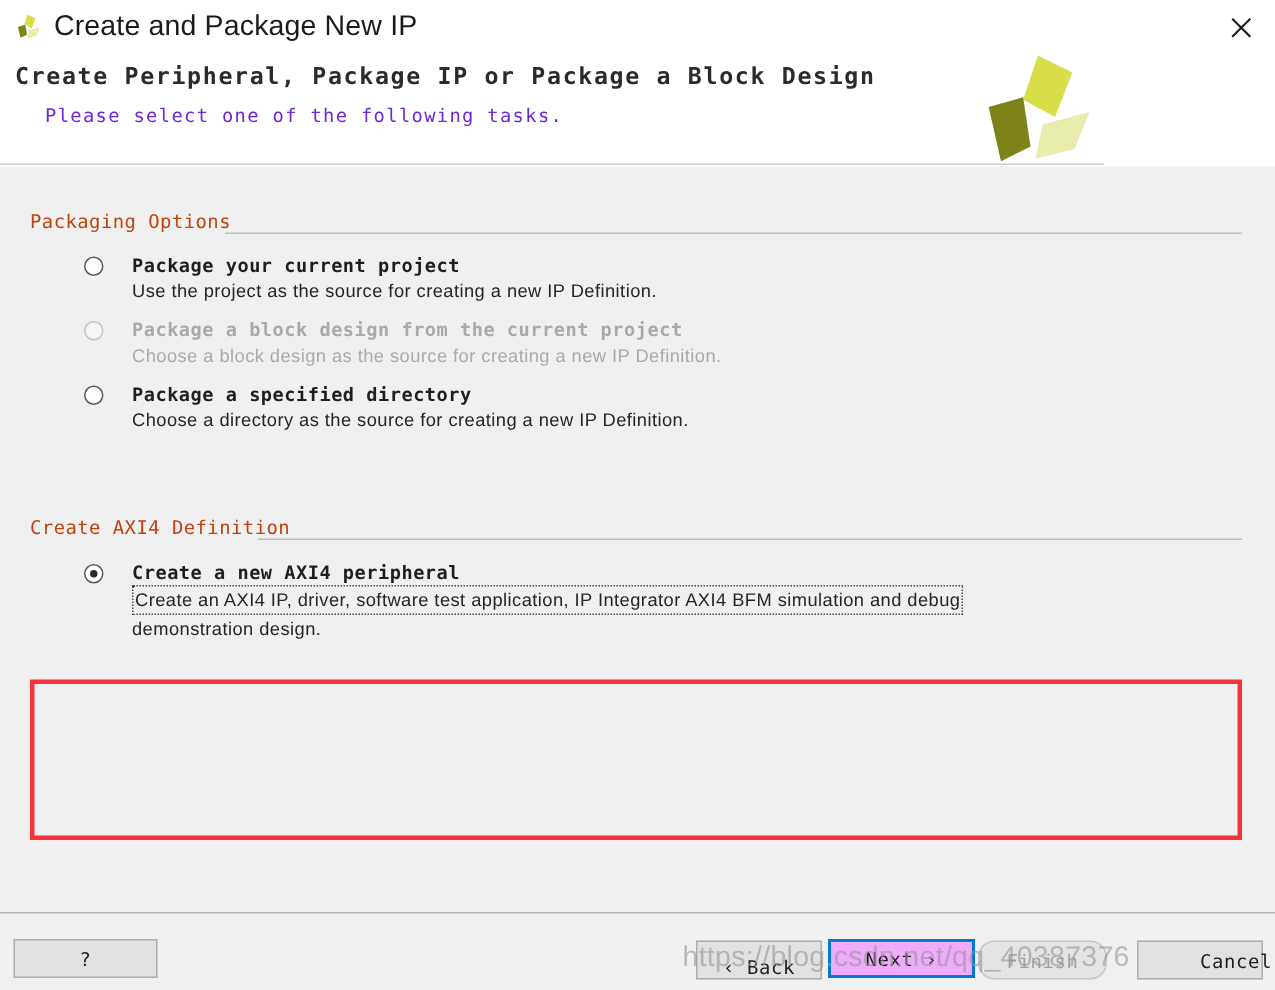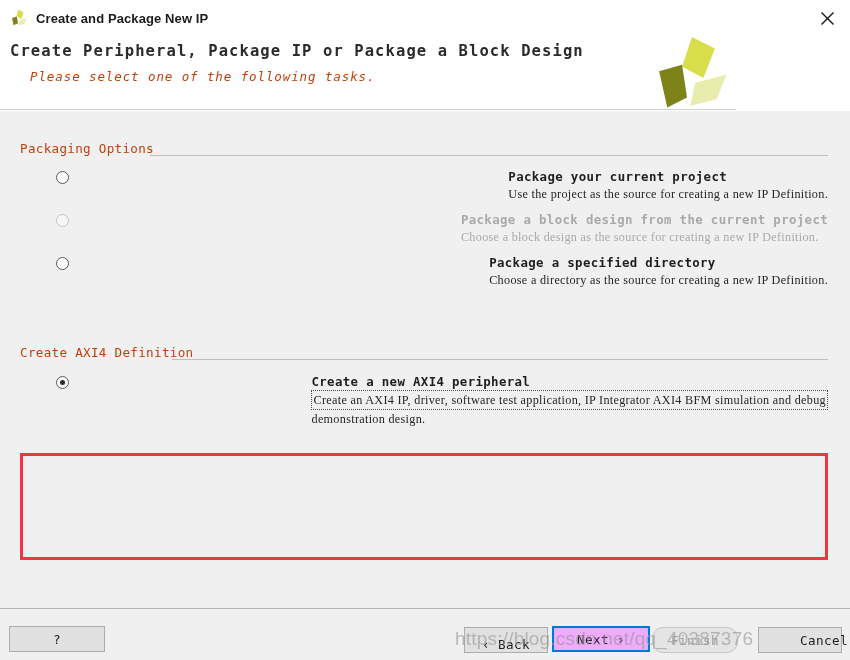--- a/index.html
+++ b/index.html
@@ -18,24 +18,23 @@
   #titlebar {
     position: absolute; left: 0; top: 0; width: 850px; height: 36px;
     background: #ffffff;
     display: flex; align-items: center;
   }
   #titlebar-icon {
     width: 20px; height: 20px; margin-left: 8px; margin-right: 8px;
     flex: 0 0 auto;
   }
   #titlebar-text {
-    font-size: 13px; color: #1b1b1b; letter-spacing: .1px;
+    font-size: 19px; color: #1b1b1b; letter-spacing: .1px;
     font-family: "Liberation Sans", sans-serif;
     white-space: nowrap;
-    font-weight: bold;
   }
   #close-btn {
     position: absolute; right: 0; top: 0; width: 46px; height: 36px;
     display: flex; align-items: center; justify-content: center;
     cursor: pointer;
   }
   #close-btn svg { display:block; }
 
   
   #header {
@@ -49,24 +48,23 @@
     font-weight: bold;
     font-size: 15.5px;
     color: #2b2b2b;
     letter-spacing: 1.1px;
     white-space: nowrap;
   }
   #header-subtitle {
     position: absolute; left: 30px; top: 33px;
     font-family: "DejaVu Sans Mono", monospace;
     font-size: 12.5px;
-    color: #c2410c;
+    color: #6d28d9;
     letter-spacing: .9px;
     white-space: nowrap;
-    font-style: italic;
   }
   #brand-logo {
     position: absolute; right: 8px; top: -4px;
     width: 82px; height: 82px;
   }
 
   
   #content {
     position: absolute; left: 0; top: 111px; width: 850px; height: 497px;
     background: #f0f0f0;
@@ -91,21 +89,20 @@
     position: absolute;
     left: 0; right: 0;
     height: 1px;
     background: #bfbfbf;
   }
 
   .option {
     position: relative;
     display: flex;
     align-items: flex-start;
-    justify-content: space-between;
   }
   .radio {
     flex: 0 0 auto;
     width: 13px; height: 13px;
     border-radius: 50%;
     border: 1.4px solid #5a5a5a;
     background: #fdfdfd;
     margin-left: 36px;
     margin-top: 3px;
     position: relative;
@@ -124,21 +121,21 @@
   .opt-title {
     font-family: "DejaVu Sans Mono", monospace;
     font-size: 12.4px;
     font-weight: bold;
     color: #1e1e1e;
     letter-spacing: .35px;
     white-space: nowrap;
     line-height: 17px;
   }
   .opt-desc {
-    font-family: Liberation Serif, serif;
+    font-family: Liberation Sans, sans-serif;
     font-size: 12.2px;
     color: #252525;
     letter-spacing: .3px;
     line-height: 18px;
   }
   .opt-disabled .opt-title,
   .opt-disabled .opt-desc { color: #a9a9a9; font-weight: bold; }
   .opt-disabled .opt-desc { font-weight: normal; }
 
   .focus-rect {

